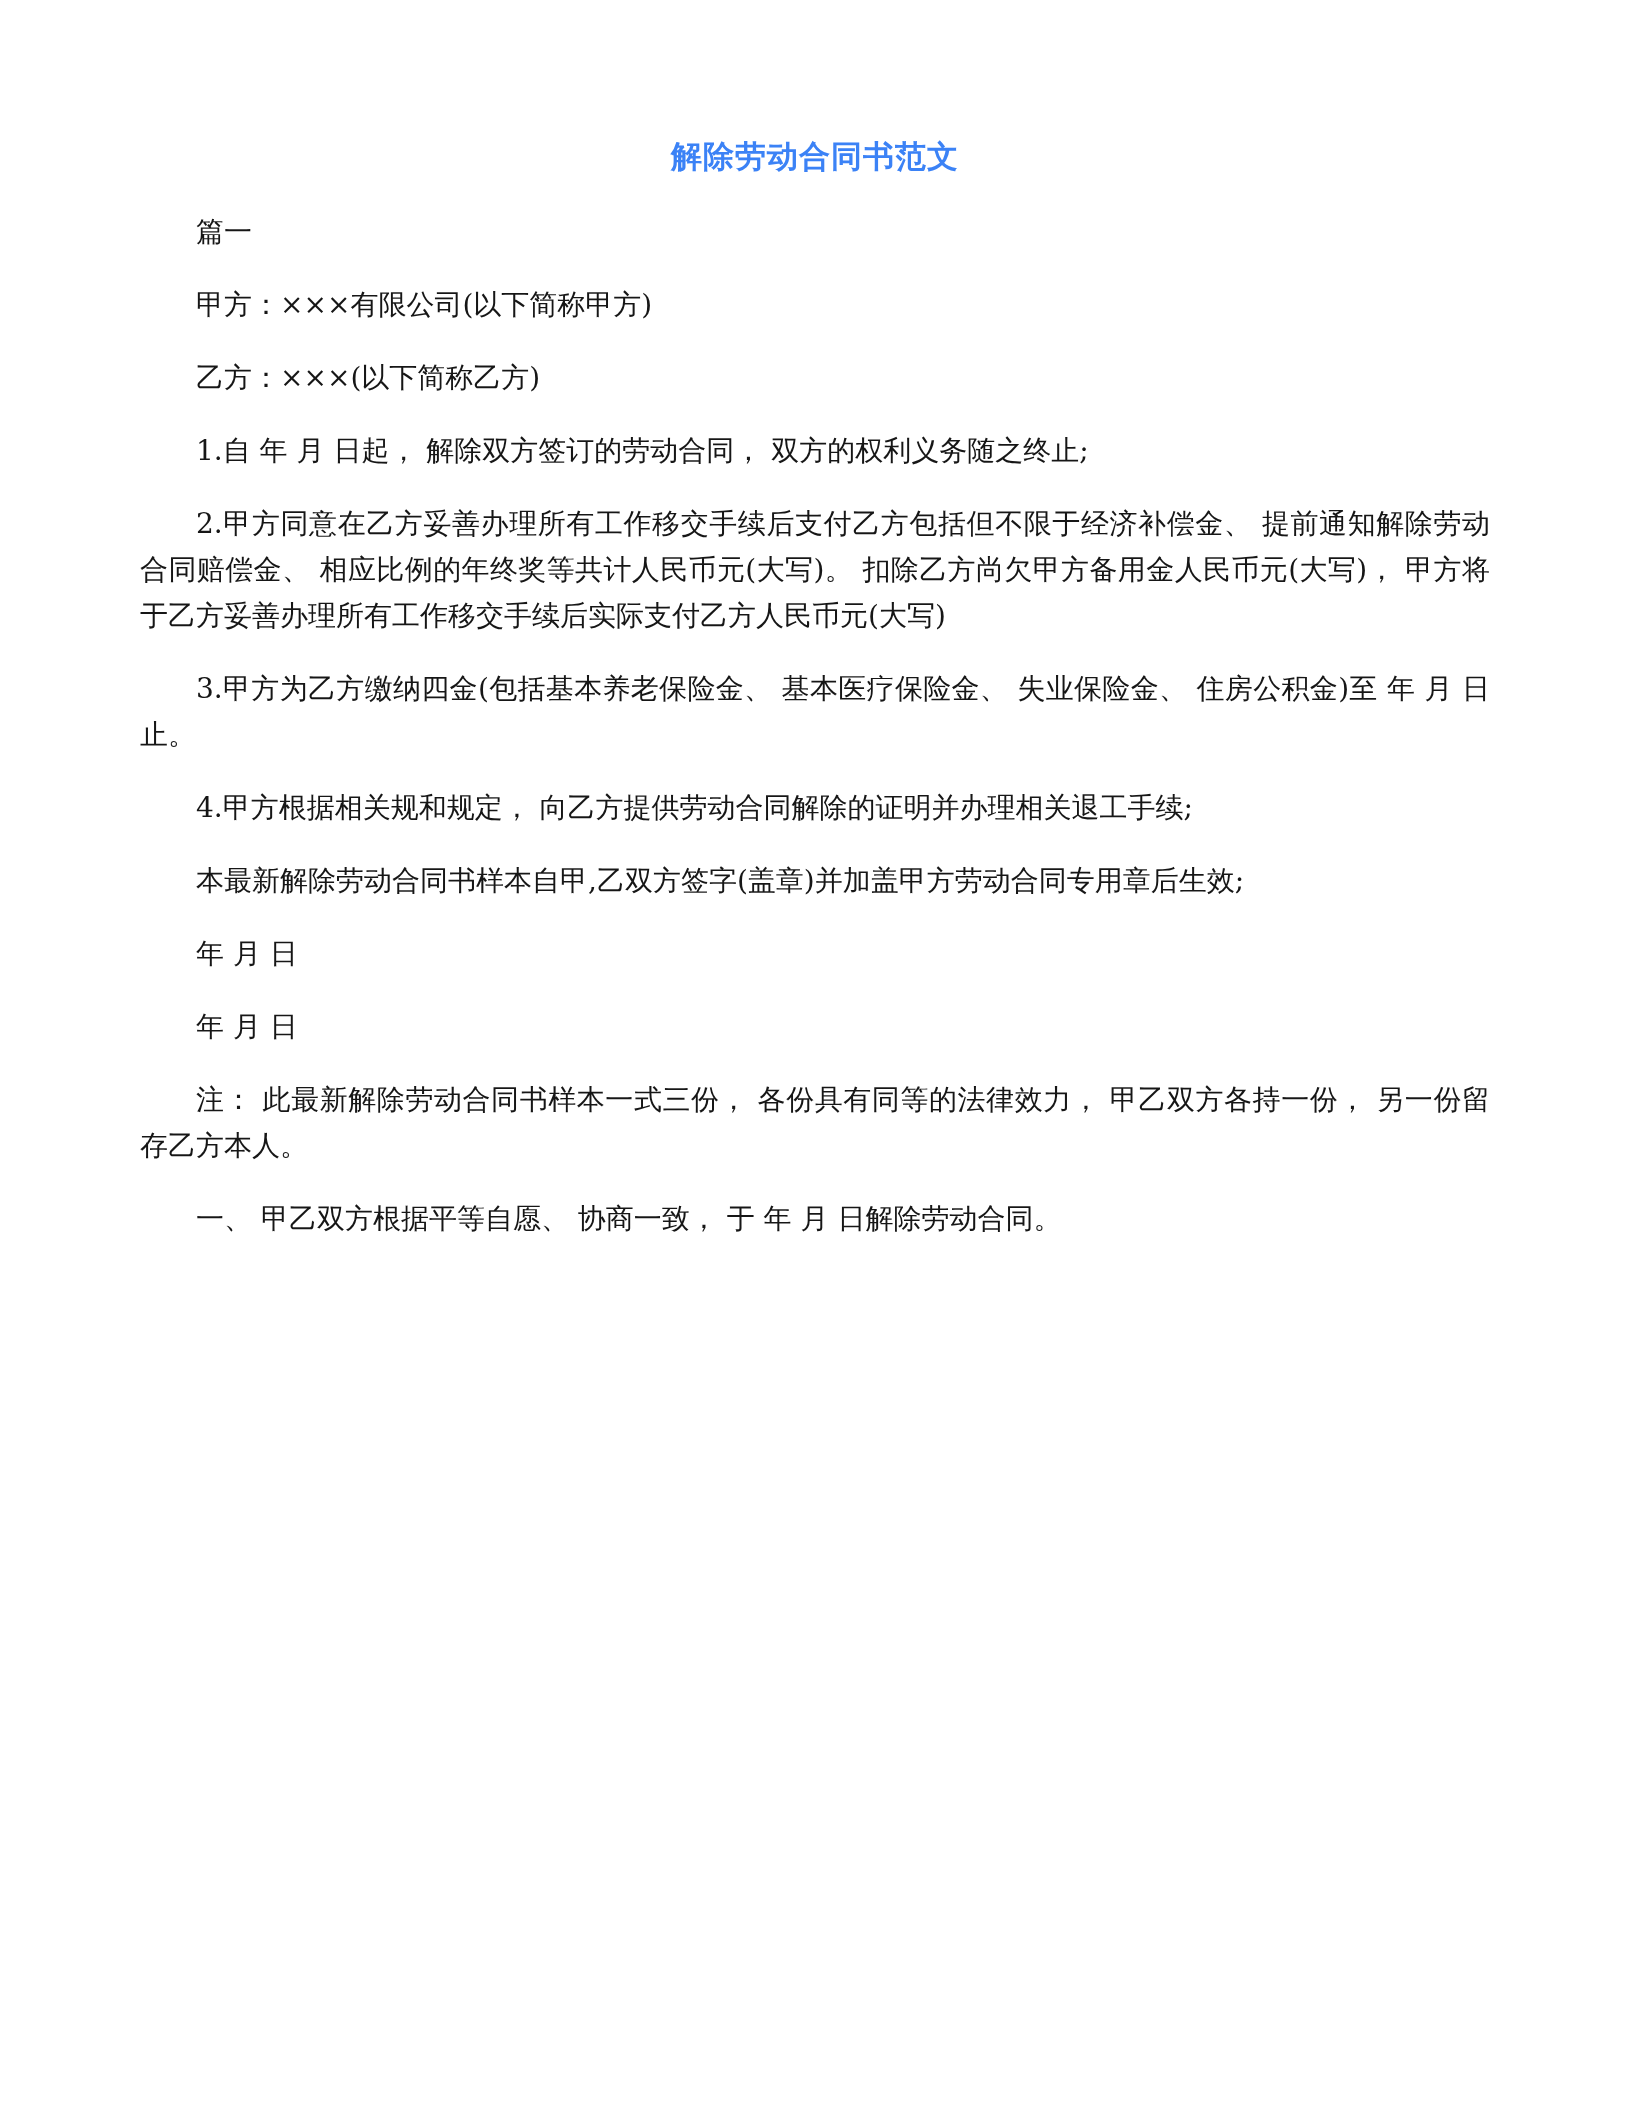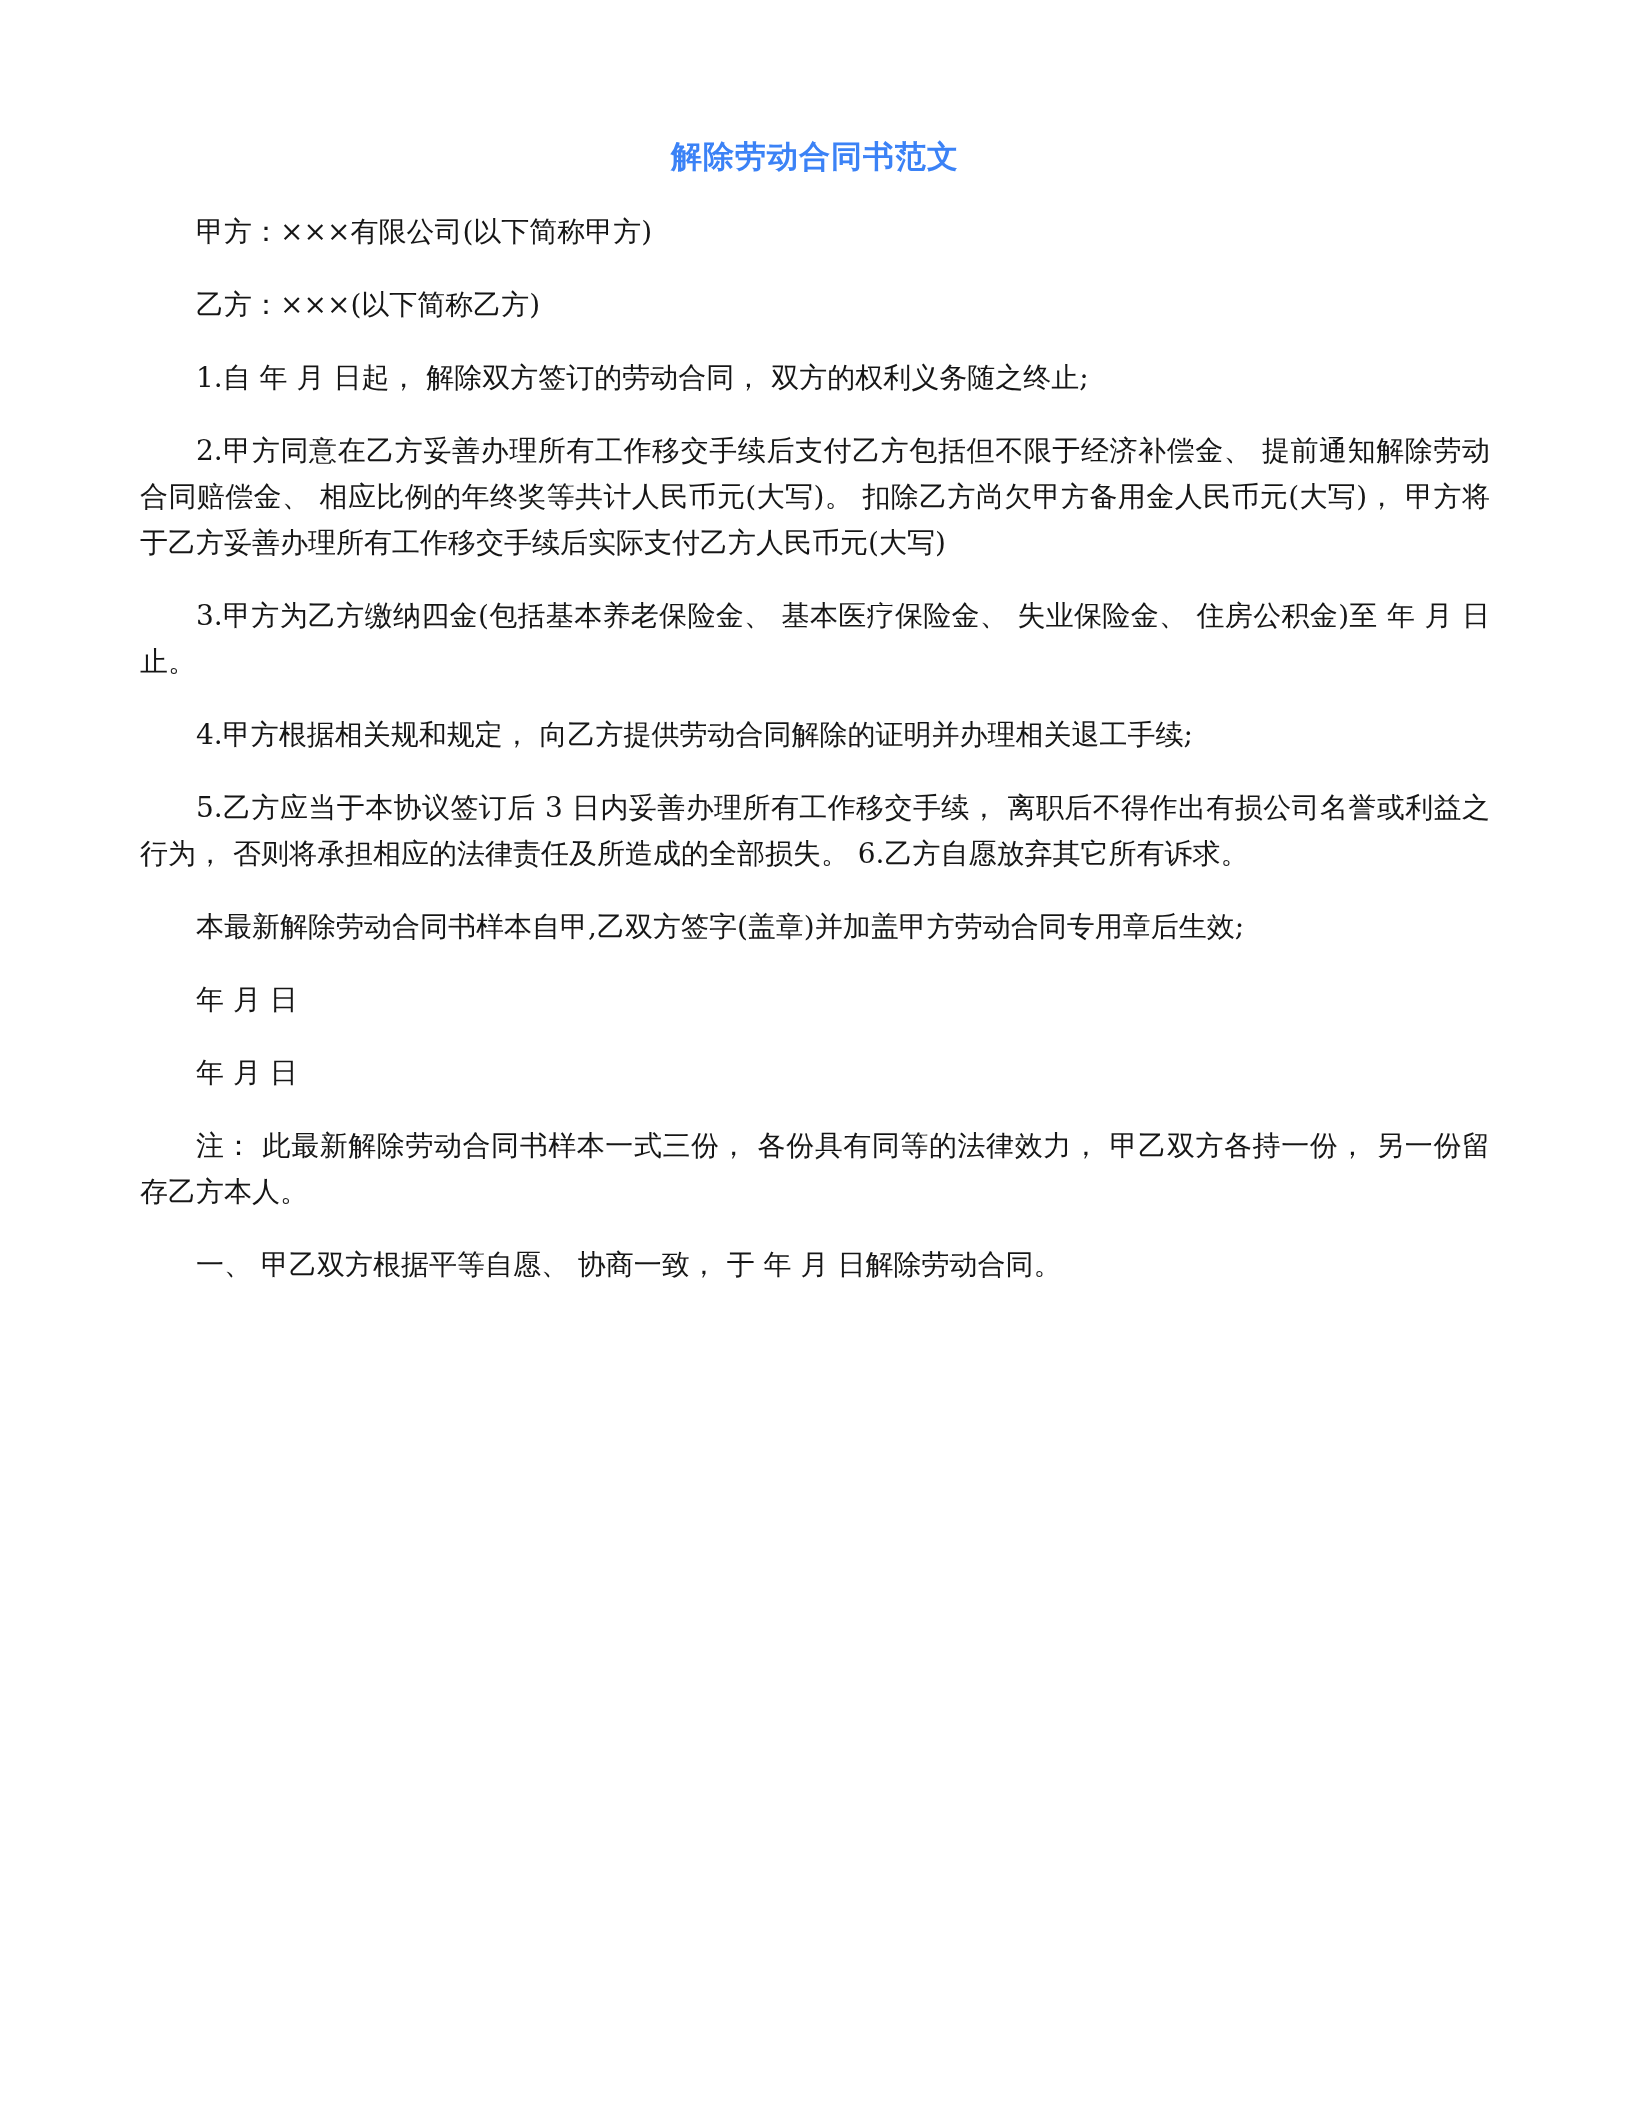--- a/index.html
+++ b/index.html
@@ -40,26 +40,26 @@
     color: #161616;
     word-break: break-all;
   }
 </style>
 </head>
 <body>
 
 <div class="page">
   <h1 class="doc-title">解除劳动合同书范文</h1>
   <div class="doc-body" id="doc-body">
+      <p>篇一</p>
       <p>甲方：×××有限公司(以下简称甲方)</p>
       <p>乙方：×××(以下简称乙方)</p>
       <p>1.自 年 月 日起， 解除双方签订的劳动合同， 双方的权利义务随之终止;</p>
       <p>2.甲方同意在乙方妥善办理所有工作移交手续后支付乙方包括但不限于经济补偿金、 提前通知解除劳动合同赔偿金、 相应比例的年终奖等共计人民币元(大写)。 扣除乙方尚欠甲方备用金人民币元(大写)， 甲方将于乙方妥善办理所有工作移交手续后实际支付乙方人民币元(大写)</p>
       <p>3.甲方为乙方缴纳四金(包括基本养老保险金、 基本医疗保险金、 失业保险金、 住房公积金)至 年 月 日止。</p>
       <p>4.甲方根据相关规和规定， 向乙方提供劳动合同解除的证明并办理相关退工手续;</p>
-      <p>5.乙方应当于本协议签订后 3 日内妥善办理所有工作移交手续， 离职后不得作出有损公司名誉或利益之行为， 否则将承担相应的法律责任及所造成的全部损失。 6.乙方自愿放弃其它所有诉求。</p>
       <p>本最新解除劳动合同书样本自甲,乙双方签字(盖章)并加盖甲方劳动合同专用章后生效;</p>
       <p>年 月 日</p>
       <p>年 月 日</p>
       <p>注： 此最新解除劳动合同书样本一式三份， 各份具有同等的法律效力， 甲乙双方各持一份， 另一份留存乙方本人。</p>
       <p>一、 甲乙双方根据平等自愿、 协商一致， 于 年 月 日解除劳动合同。</p>
     </div>
 </div>
 
 </body></html>

